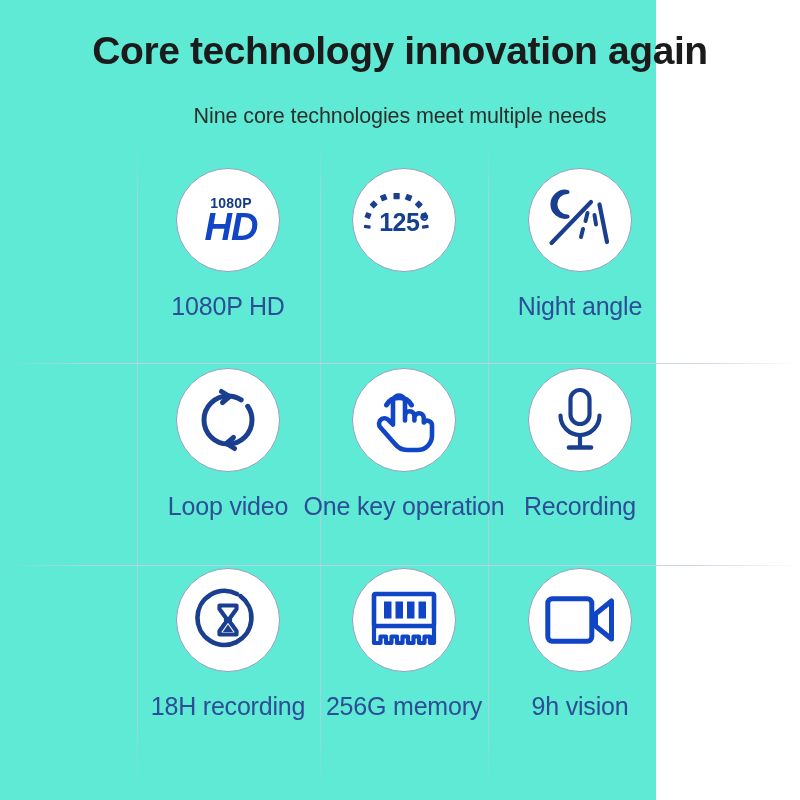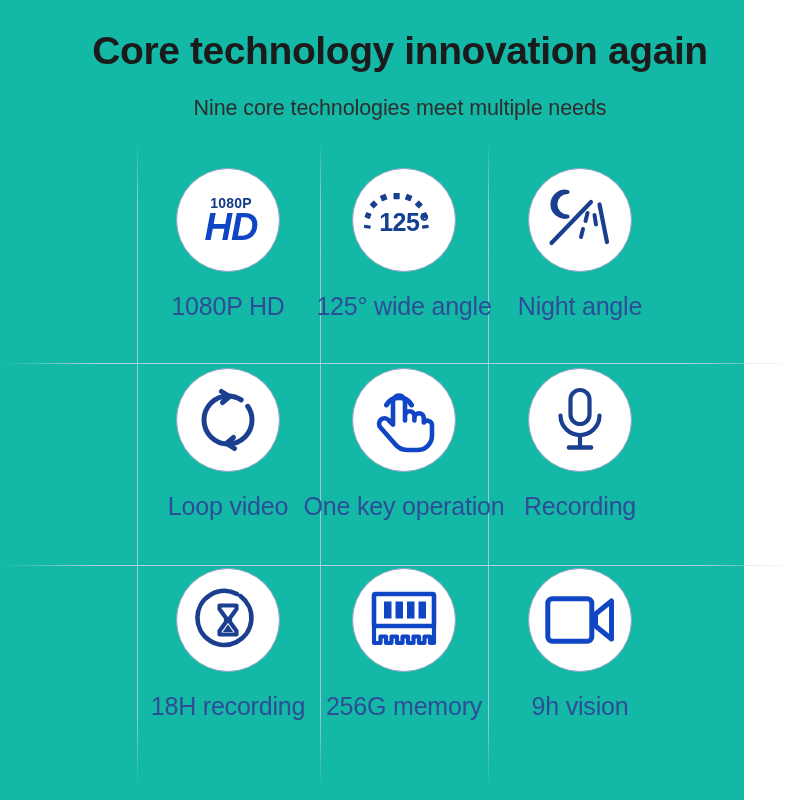--- a/index.html
+++ b/index.html
@@ -11,23 +11,23 @@
   body {
     width: 800px;
     height: 800px;
     overflow: hidden;
     font-family: "Liberation Sans", sans-serif;
     -webkit-font-smoothing: antialiased;
   }
 
   .page {
     position: relative;
-    width: 744px;
+    width: 656px;
     height: 800px;
-    background: #14b8a6;
+    background: #5eead4;
   }
 
   
   .grid-layer {
     position: absolute;
     inset: 0;
     pointer-events: none;
   }
   .vline {
     position: absolute;
@@ -62,21 +62,21 @@
   .title {
     margin: 0;
     padding-top: 30px;
     font-size: 39px;
     font-weight: bold;
     letter-spacing: -0.4px;
     color: #1b1b1b;
     line-height: 1.1;
   }
   .subtitle {
-    margin: 0;
+    margin: 8px;
     padding-top: 23px;
     font-size: 21.5px;
     font-weight: normal;
     color: #2e2e2e;
     letter-spacing: -0.1px;
   }
 
   
   .features {
     position: absolute;
@@ -197,21 +197,20 @@
               <rect x="17.8" y="24.6" width="5.8" height="5.8" rx="0.6" transform="rotate(-45 20.7 27.5)"></rect>
               <rect x="68.6" y="35.8" width="5.6" height="5.6" rx="0.6" transform="rotate(68 71.4 38.6)"></rect>
               <rect x="12.2" y="35.8" width="5.6" height="5.6" rx="0.6" transform="rotate(-68 15.0 38.6)"></rect>
               <rect x="69.0" y="48.0" width="6.6" height="3.4" rx="0.6" transform="rotate(-8 72.3 49.7)"></rect>
               <rect x="11.0" y="48.0" width="6.6" height="3.4" rx="0.6" transform="rotate(8 14.3 49.7)"></rect>
             </g>
           </svg>
           <span class="ang-text">125°</span>
         </div>
       </div>
-      <div class="caption">125° wide angle</div>
     </div>
 
     <div class="feature">
       <div class="circle">
         <svg width="66" height="64" viewBox="0 0 66 64" fill="none">
           <path d="M20.5 4.0 A12.5 12.5 0 1 0 20.5 28.5 A9.8 9.8 0 0 1 20.5 4.0 Z" stroke="#1b3f8f" stroke-width="4.2" stroke-linejoin="round" fill="none"></path>
           <line x1="4.5" y1="55.0" x2="44.0" y2="14.0" stroke="#1b3f8f" stroke-width="4.2" stroke-linecap="round"></line>
           <line x1="52.5" y1="16.5" x2="60.0" y2="54.0" stroke="#1b3f8f" stroke-width="4.2" stroke-linecap="round"></line>
           <line x1="40.5" y1="25.0" x2="38.5" y2="33.0" stroke="#1b3f8f" stroke-width="4.0" stroke-linecap="round"></line>
           <line x1="36.0" y1="41.0" x2="34.0" y2="49.0" stroke="#1b3f8f" stroke-width="4.0" stroke-linecap="round"></line>

